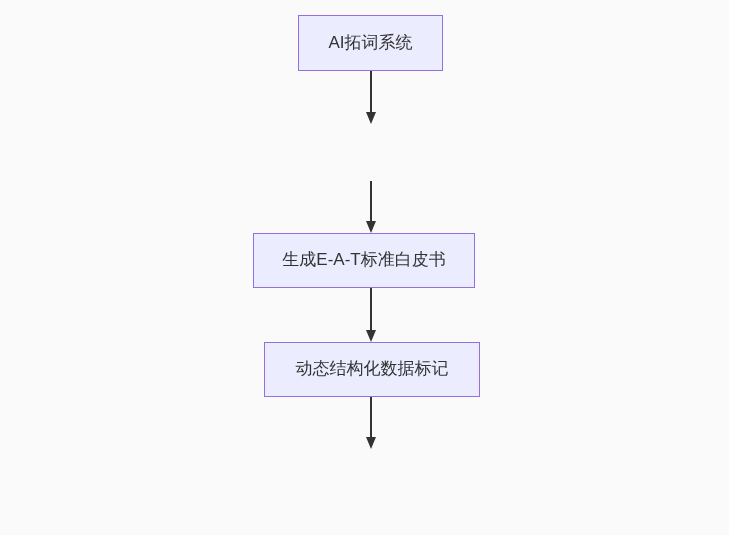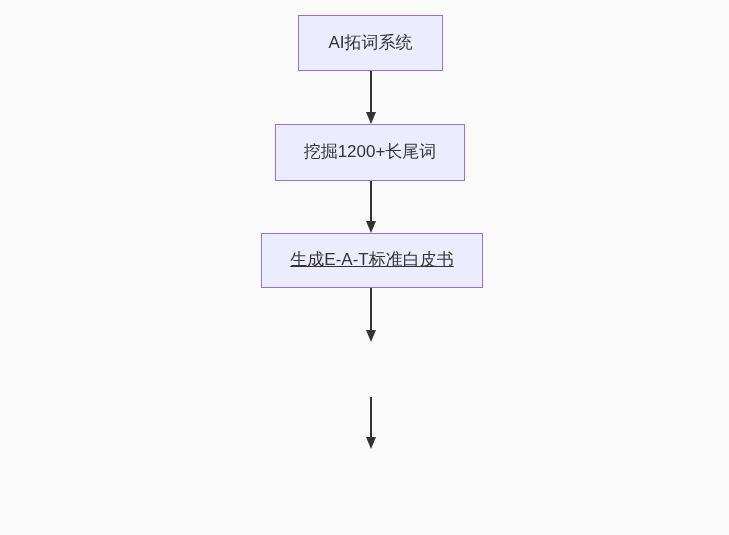--- a/index.html
+++ b/index.html
@@ -50,34 +50,34 @@
 
 <div class="flowchart">
 
   <div class="flow-node" style="left:298px; top:15px; width:145px; height:56px;">AI拓词系统</div>
 
   <svg class="edge" style="left:363px; top:71px;" width="16" height="53" viewBox="0 0 16 53">
     <line x1="8" y1="0" x2="8" y2="43"></line>
     <polygon points="3,41 13,41 8,53"></polygon>
   </svg>
 
-  <div class="flow-node" style="left:275px; top:124px; width:190px; height:57px;">挖掘1200+长尾词</div>
 
   <svg class="edge" style="left:363px; top:181px;" width="16" height="52" viewBox="0 0 16 52">
     <line x1="8" y1="0" x2="8" y2="42"></line>
     <polygon points="3,40 13,40 8,52"></polygon>
   </svg>
 
-  <div class="flow-node" style="left:261px; top:233px; width:222px; height:55px;text-decoration:underline;">生成E-A-T标准白皮书</div>
+  <div class="flow-node" style="left:253px; top:233px; width:222px; height:55px;">生成E-A-T标准白皮书</div>
 
   <svg class="edge" style="left:363px; top:288px;" width="16" height="54" viewBox="0 0 16 54">
     <line x1="8" y1="0" x2="8" y2="44"></line>
     <polygon points="3,42 13,42 8,54"></polygon>
   </svg>
 
+  <div class="flow-node" style="left:264px; top:342px; width:216px; height:55px;">动态结构化数据标记</div>
 
   <svg class="edge" style="left:363px; top:397px;" width="16" height="52" viewBox="0 0 16 52">
     <line x1="8" y1="0" x2="8" y2="42"></line>
     <polygon points="3,40 13,40 8,52"></polygon>
   </svg>
 
 
 </div>
 
 </body></html>

